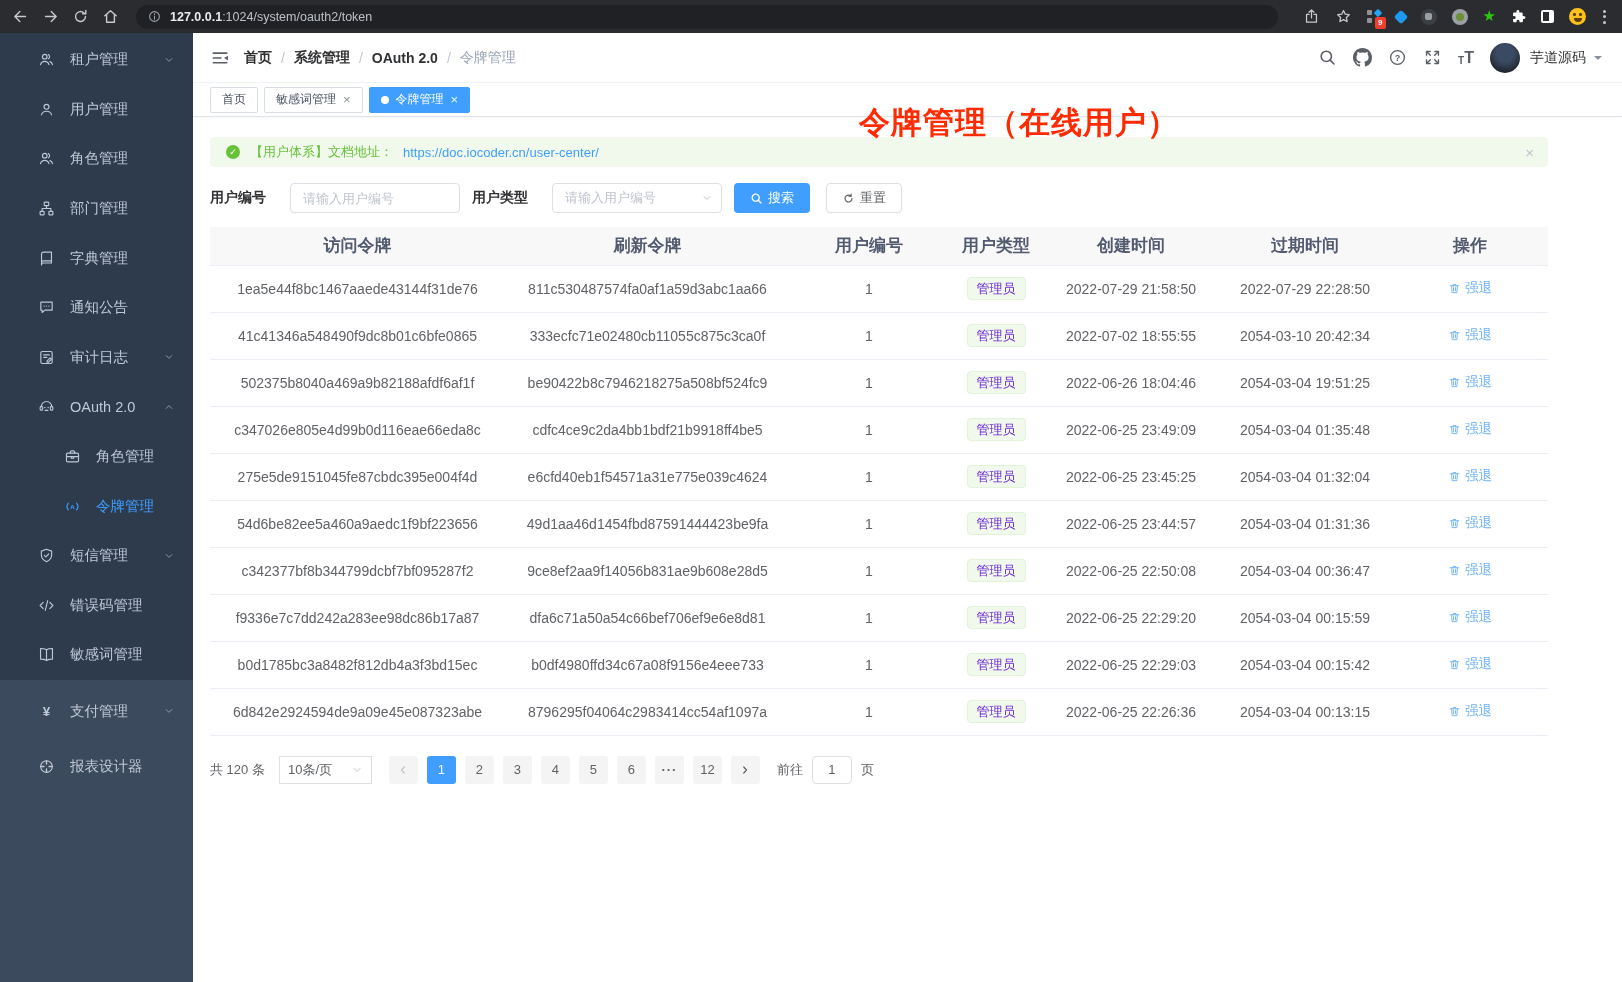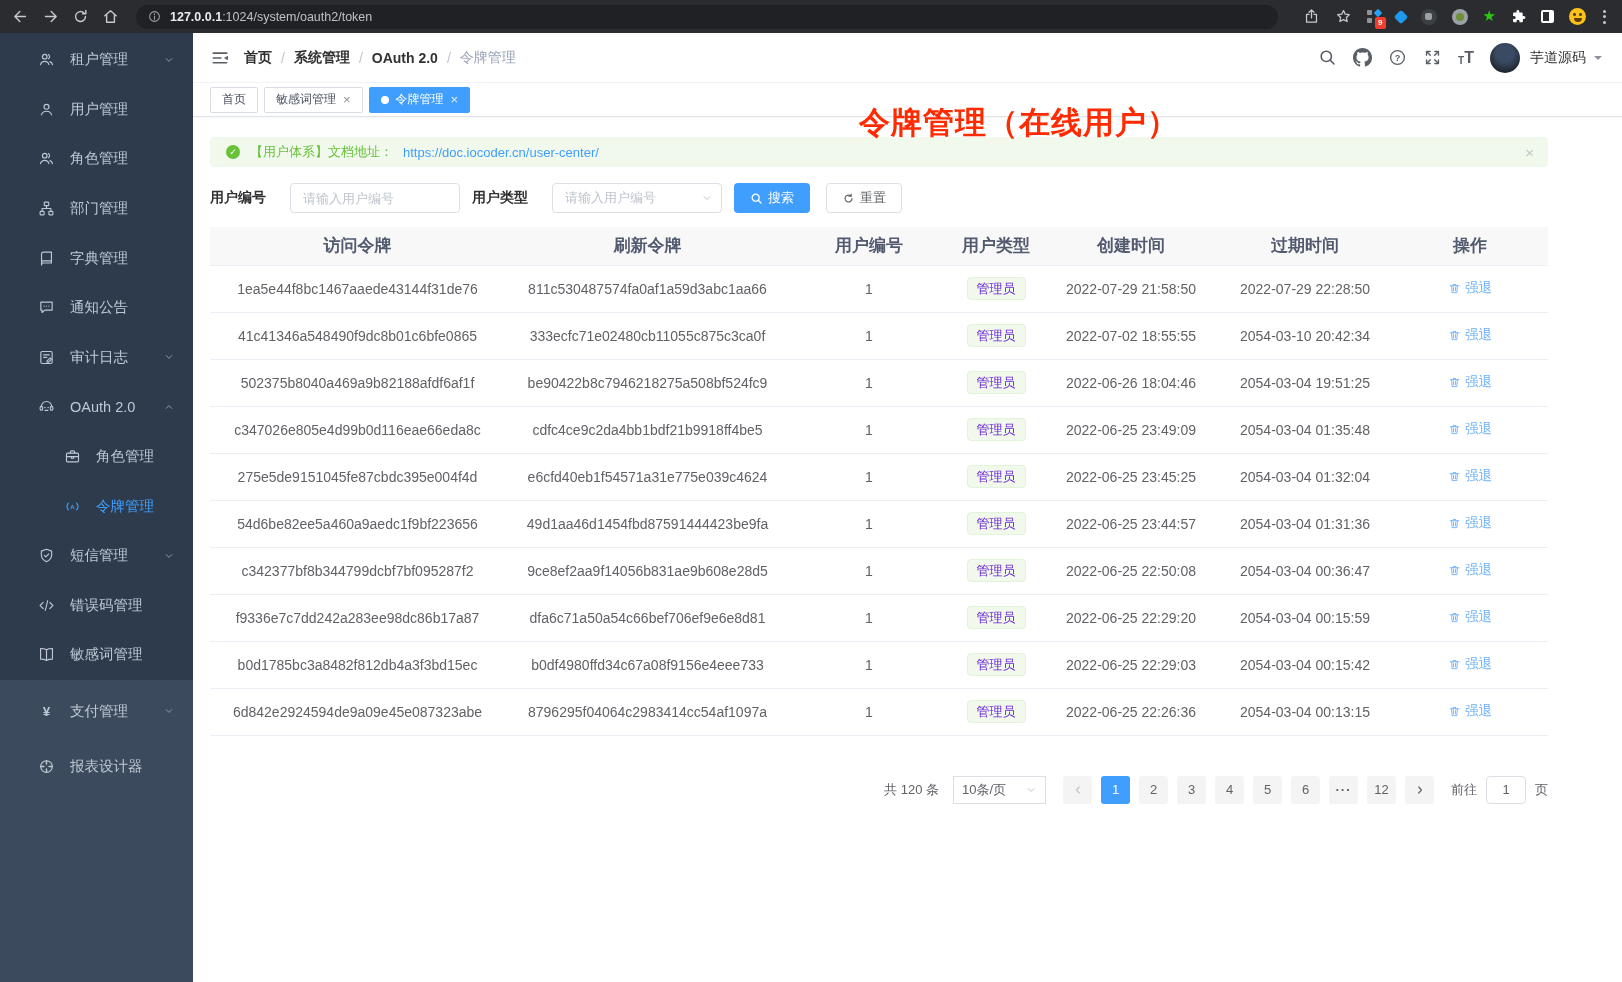--- a/index.html
+++ b/index.html
@@ -120,22 +120,22 @@
 
   .table{width:1338px;border-collapse:collapse;table-layout:fixed;font-size:14px;color:#606266;margin-top:14px}
   .table th{height:38px;background:#f8f8f9;color:#515a6e;font-weight:700;text-align:center;
         border-bottom:1px solid #ebeef5;font-size:17px}
   .table td{height:47px;text-align:center;border-bottom:1px solid #ebeef5;white-space:nowrap;overflow:hidden}
   .badge{display:inline-block;padding:2px 9px;background:#f0f9eb;border:1px solid #e1f3d8;color:#6d28d9;
         border-radius:4px;font-size:13px;line-height:17px}
   .action{color:#6db1f8;display:inline-flex;align-items:center;gap:4px;cursor:pointer;font-size:13.5px}
   .a-ico{width:13px;height:13px;flex:none}
 
-  .pagination{width:1338px;display:flex;align-items:center;justify-content:flex-end;gap:9px;
-        margin-top:40px;font-size:13px;color:#606266}
+  .pagination{width:1338px;display:flex;align-items:center;gap:9px;
+        margin-top:20px;font-size:13px;color:#606266}
   .pg-total{margin-right:5px}
   .pg-size{width:93px;height:28px;border:1px solid #dcdfe6;border-radius:0;display:flex;align-items:center;
         justify-content:space-between;padding:0 8px;cursor:pointer;margin-right:8px}
   .pg-btn{min-width:29px;height:28px;padding:0 4px;background:#f4f4f5;border-radius:3px;display:flex;
         align-items:center;justify-content:center;cursor:pointer;font-weight:500}
   .pg-btn.active{background:#409eff;color:#fff}
   .pg-btn.more{letter-spacing:1px;font-weight:700}
   .pg-prev{color:#c0c4cc}.pg-next{color:#606266}
   .pg-prev svg,.pg-next svg{width:12px;height:12px}
   .pg-goto-label{margin-left:8px}

